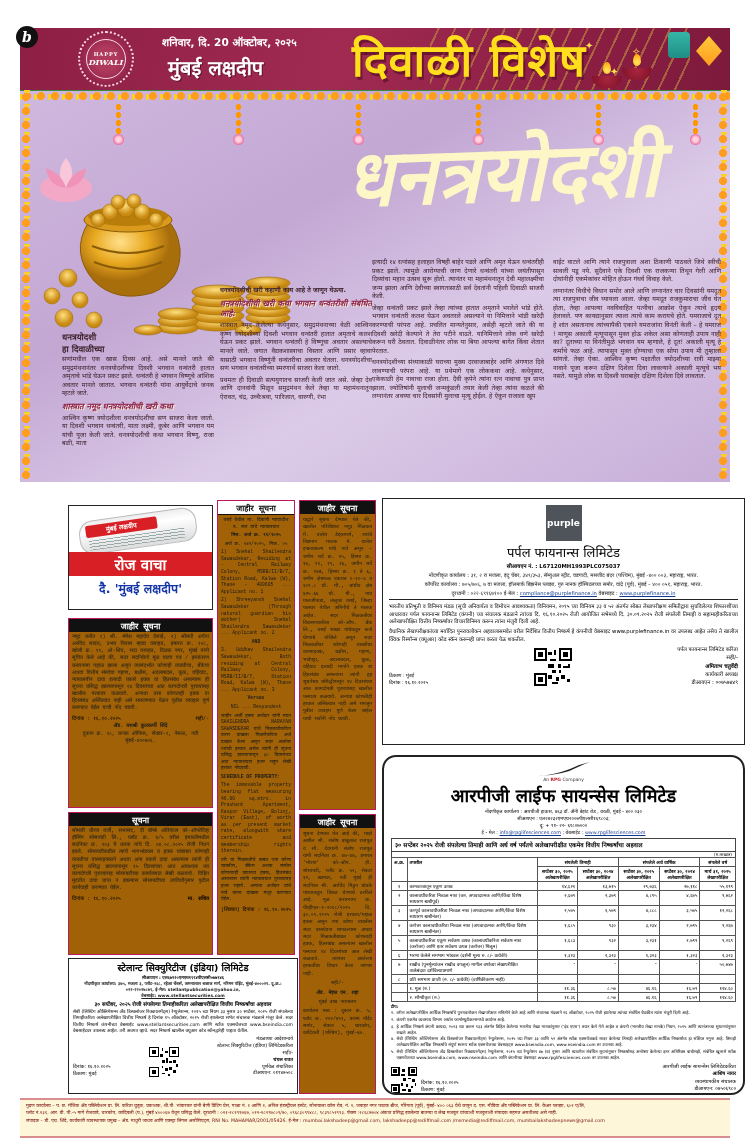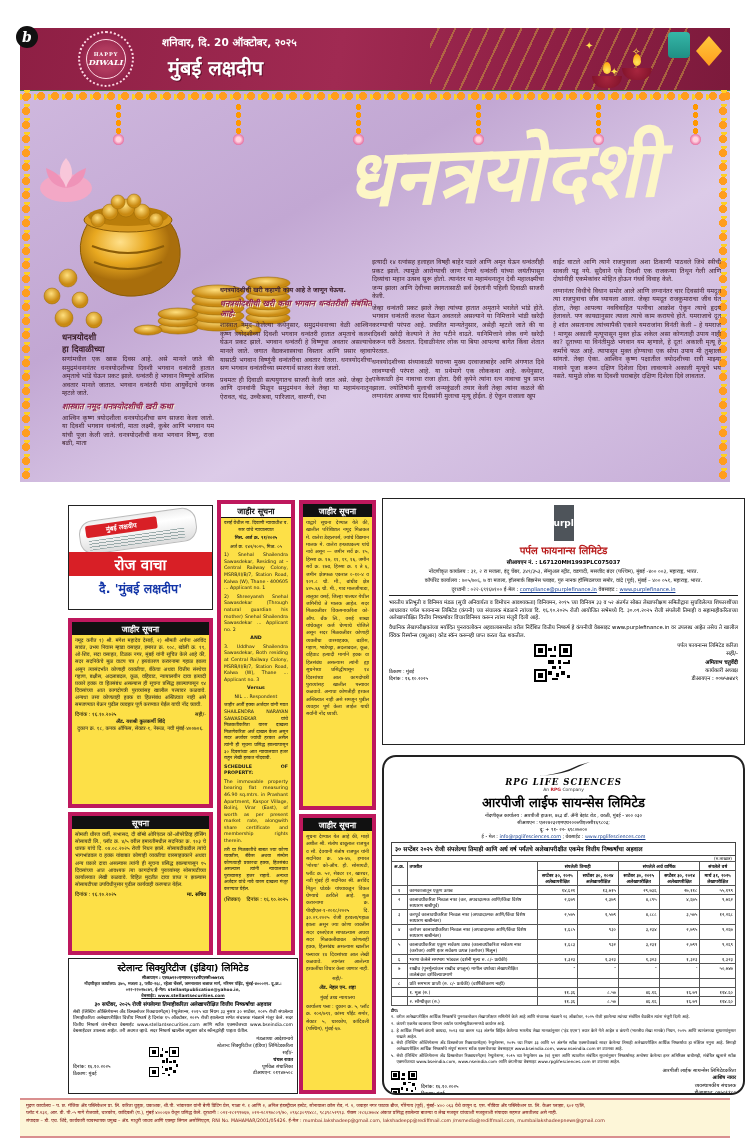--- a/index.html
+++ b/index.html
@@ -55,21 +55,21 @@
     color:#fdf6c6;transform:rotate(-2deg);
     text-shadow:3px 4px 0 #9d8australia00,3px 4px 0 #8a6f1f,0 0 1px #6e5a14,2px 2px 6px rgba(60,40,0,.45);}
   .kalash-wrap{position:absolute;left:8px;top:38px;width:268px;height:208px;}
   .art-col{position:absolute;font-size:6.3px;line-height:1.36;color:#40232f;text-align:justify;overflow:hidden;}
   .art-col p{margin:0 0 3px 0;}
   .lead-head{font-size:8.5px;font-weight:bold;}
   .script-sub{font-family:"DejaVu Serif",serif;font-style:italic;font-weight:bold;color:#8d2050;
     font-size:8px;text-shadow:1px 1px 0 #f5ead0;margin:2px 0;}
 
   
-  .tinybox{position:absolute;border:4px solid #be185d;background:#fde047;overflow:hidden;}
+  .tinybox{position:absolute;border:1px solid #be185d;background:#a16207;overflow:hidden;font-family:Liberation Mono, monospace;}
   .notice-head{background:#111;color:#fff;text-align:center;font-weight:bold;font-size:8px;padding:1px 0;margin:0 0 2px 0;}
   .notice-head.plain{background:#fff;color:#111;border-bottom:1px solid #111;}
   .tiny{font-size:5.1px;line-height:1.4;color:#1a1a1a;text-align:justify;padding:0 3px;}
   .tiny p{margin:0 0 2px 0;}
   .sigrow{display:flex;justify-content:space-between;font-size:5.1px;padding:1px 3px;}
   .cen{text-align:center;}
   .bold{font-weight:bold;}
 
   
   .roj{position:absolute;left:68px;top:505px;width:145px;height:105px;border:1px solid #222;background:#fff;overflow:hidden;}
@@ -78,38 +78,38 @@
   .roll .mast{position:absolute;left:6px;top:4px;width:72px;height:12px;background:#d81f26;border-radius:2px;
     color:#fff;font-size:6.5px;font-weight:bold;text-align:center;line-height:12px;}
   .roll .lines{position:absolute;left:8px;top:19px;width:96px;height:10px;
     background:repeating-linear-gradient(#9aa 0 1px,transparent 1px 3px);}
   .roj .l1{position:absolute;left:0;top:46px;width:100%;text-align:center;background:#d81f26;color:#fff;
     font-size:15px;font-weight:bold;padding:2px 0;}
   .roj .l2{position:absolute;left:0;top:74px;width:100%;text-align:center;color:#1436a8;font-size:12.5px;font-weight:bold;}
 
   
   .purple-box{position:absolute;left:382px;top:498px;width:363px;height:247px;border:1px solid #222;background:#fff;overflow:hidden;font-size:5.2px;}
-  .purple-logo{width:20px;height:36px;background:#4e545a;color:#fff;display:flex;align-items:center;justify-content:center;
+  .purple-logo{width:36px;height:36px;background:#4e545a;color:#fff;display:flex;align-items:center;justify-content:center;
     font-size:9px;font-weight:bold;margin:6px auto 2px auto;}
-  .p-name{text-align:center;font-size:10px;font-weight:bold;color:#b91c1c;}
+  .p-name{text-align:center;font-size:13px;font-weight:normal;color:#000000;}
   .p-cin{text-align:center;font-size:5.4px;font-weight:bold;margin:1px 0;}
   .p-line{text-align:center;font-size:5.2px;color:#222;margin:1px 4px;}
   .p-head{text-align:center;font-size:7.2px;font-weight:bold;margin:3px 0 1px 0;border-top:1px solid #222;padding-top:3px;}
   .p-body{font-size:5.3px;text-align:justify;margin:2px 6px;border-top:1px solid #222;padding-top:3px;line-height:1.45;}
   .p-foot{display:flex;justify-content:space-between;align-items:flex-end;margin:2px 6px;}
   .p-sig{text-align:right;font-size:5.4px;line-height:1.5;}
   .qr{width:38px;height:38px;}
   .link{color:#123a8c;text-decoration:underline;}
 
   .rpg-box{position:absolute;left:382px;top:755px;width:363px;height:340px;border:2px solid #222;border-radius:14px;background:#fff;overflow:hidden;padding:4px 7px;}
   .rpg-swoosh{display:block;margin:0 auto;}
   .rpg-logo{text-align:center;font:italic bold 8.5px "DejaVu Serif",serif;letter-spacing:1px;}
   .rpg-sub{text-align:center;font-size:4.5px;color:#333;}
   .rpg-sub .brand{color:#c01622;font-weight:bold;}
-  .r-name{text-align:center;font-size:13px;font-weight:bold;margin-top:1px;}
+  .r-name{text-align:center;font-size:18px;font-weight:bold;margin-top:1px;}
   .r-line{text-align:center;font-size:4.8px;margin-top:1px;}
   .r-head{border:1px solid #444;border-bottom:none;font-size:6px;font-weight:bold;padding:2px 3px;margin-top:3px;}
   .r-unit{text-align:right;font-size:4.2px;border:1px solid #444;border-bottom:none;padding:0 3px;}
   table.fin{width:100%;border-collapse:collapse;font-size:4.6px;}
   table.fin th,table.fin td{border:0.5px solid #555;padding:1px 2px;vertical-align:top;}
   table.fin th{font-weight:bold;text-align:center;}
   table.fin td.num{text-align:right;white-space:nowrap;}
   .notes{font-size:4.2px;line-height:1.4;text-align:justify;margin-top:2px;}
   .notes .nt{display:flex;gap:2px;margin-bottom:1px;}
   .r-foot{display:flex;justify-content:space-between;align-items:flex-end;margin-top:2px;}
@@ -141,20 +141,21 @@
   <div class="band">
     <div class="spark"></div>
     <div class="roundel">
       <div class="in">
         <div class="t1">HAPPY</div>
         <div class="t2">DIWALI</div>
       </div>
     </div>
     <div class="date-line">शनिवार, दि. 20 ऑक्टोबर, २०२५</div>
     <div class="paper-name">मुंबई लक्षदीप</div>
+    <div class="edition">दिवाळी विशेष</div>
     <span class="star" style="left:565px;top:12px;">✦</span>
     <span class="star" style="left:590px;top:38px;">✦</span>
     <span class="star" style="left:612px;top:18px;">✧</span>
     <div class="diya" style="right:78px;top:30px;">
         <div class="flame"></div>
         <div class="bowl"></div>
       </div>
     <div class="diya" style="right:108px;top:38px;">
         <div class="flame"></div>
         <div class="bowl"></div>
@@ -457,21 +458,20 @@
         <div>कार्यकारी अध्यक्ष</div>
         <div>डीआयएन : ००७५७४४९</div>
       </div>
     </div>
   </div>
 
   <div class="rpg-box">
     <svg class="rpg-swoosh" width="60" height="16" viewBox="0 0 60 16">
       <path d="M4 15 Q30 14 44 6 Q50 3 56 1 Q46 3 36 8 Q20 14 4 15 Z" fill="#222"></path>
     </svg>
-    <div class="rpg-logo">RPG LIFE SCIENCES</div>
     <div class="rpg-sub">
       <span>An </span><span class="brand">RPG</span><span> Company</span>
     </div>
     <div class="r-name">आरपीजी लाईफ सायन्सेस लिमिटेड</div>
     <div class="r-line">नोंदणीकृत कार्यालय : आरपीजी हाऊस, ४६३ डॉ. ॲनी बेझंट रोड , वरळी, मुंबई - ४०० ०३०</div>
     <div class="r-line">सीआयएन : एल२४२३२एमएच२००७पीएलसी१६९८०३;</div>
     <div class="r-line">दू: + ९१- २२- ६९८०७०००</div>
     <div class="r-line">
       <span>ई - मेल : </span>
       <span class="link">info@rpglifesciences.com</span>

